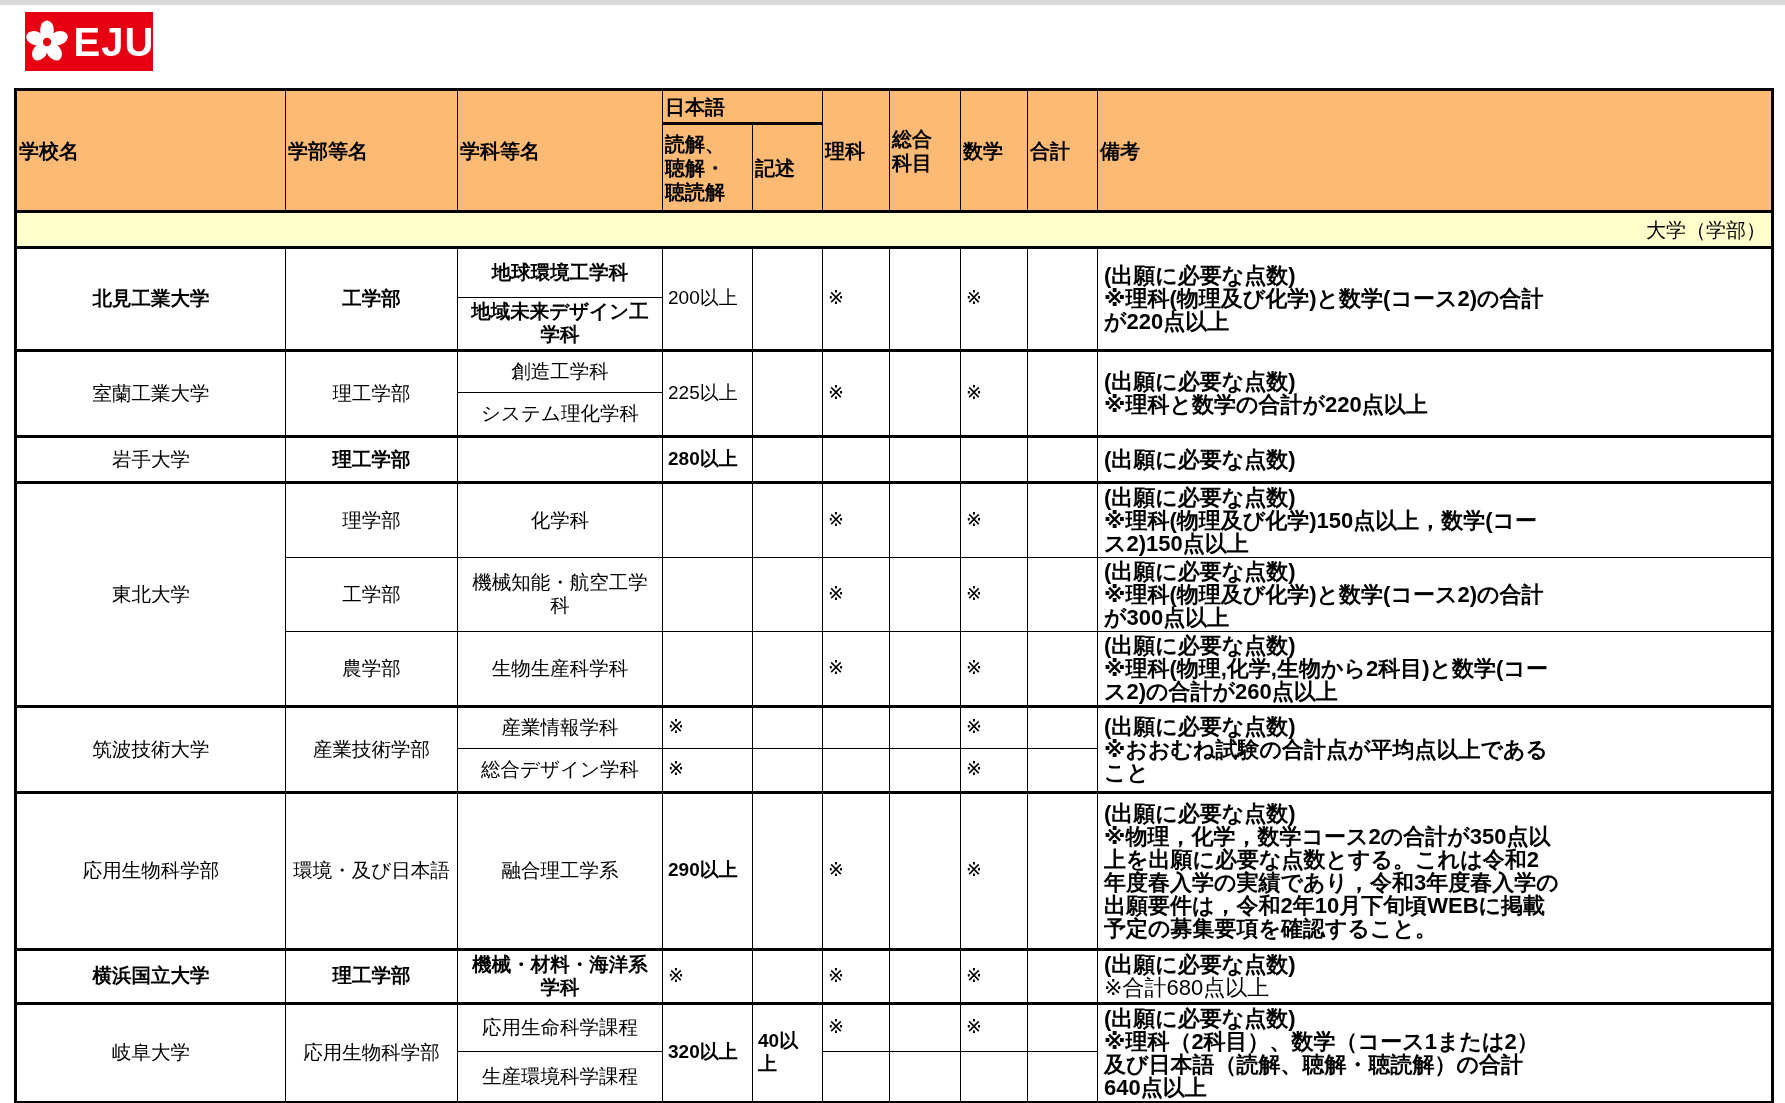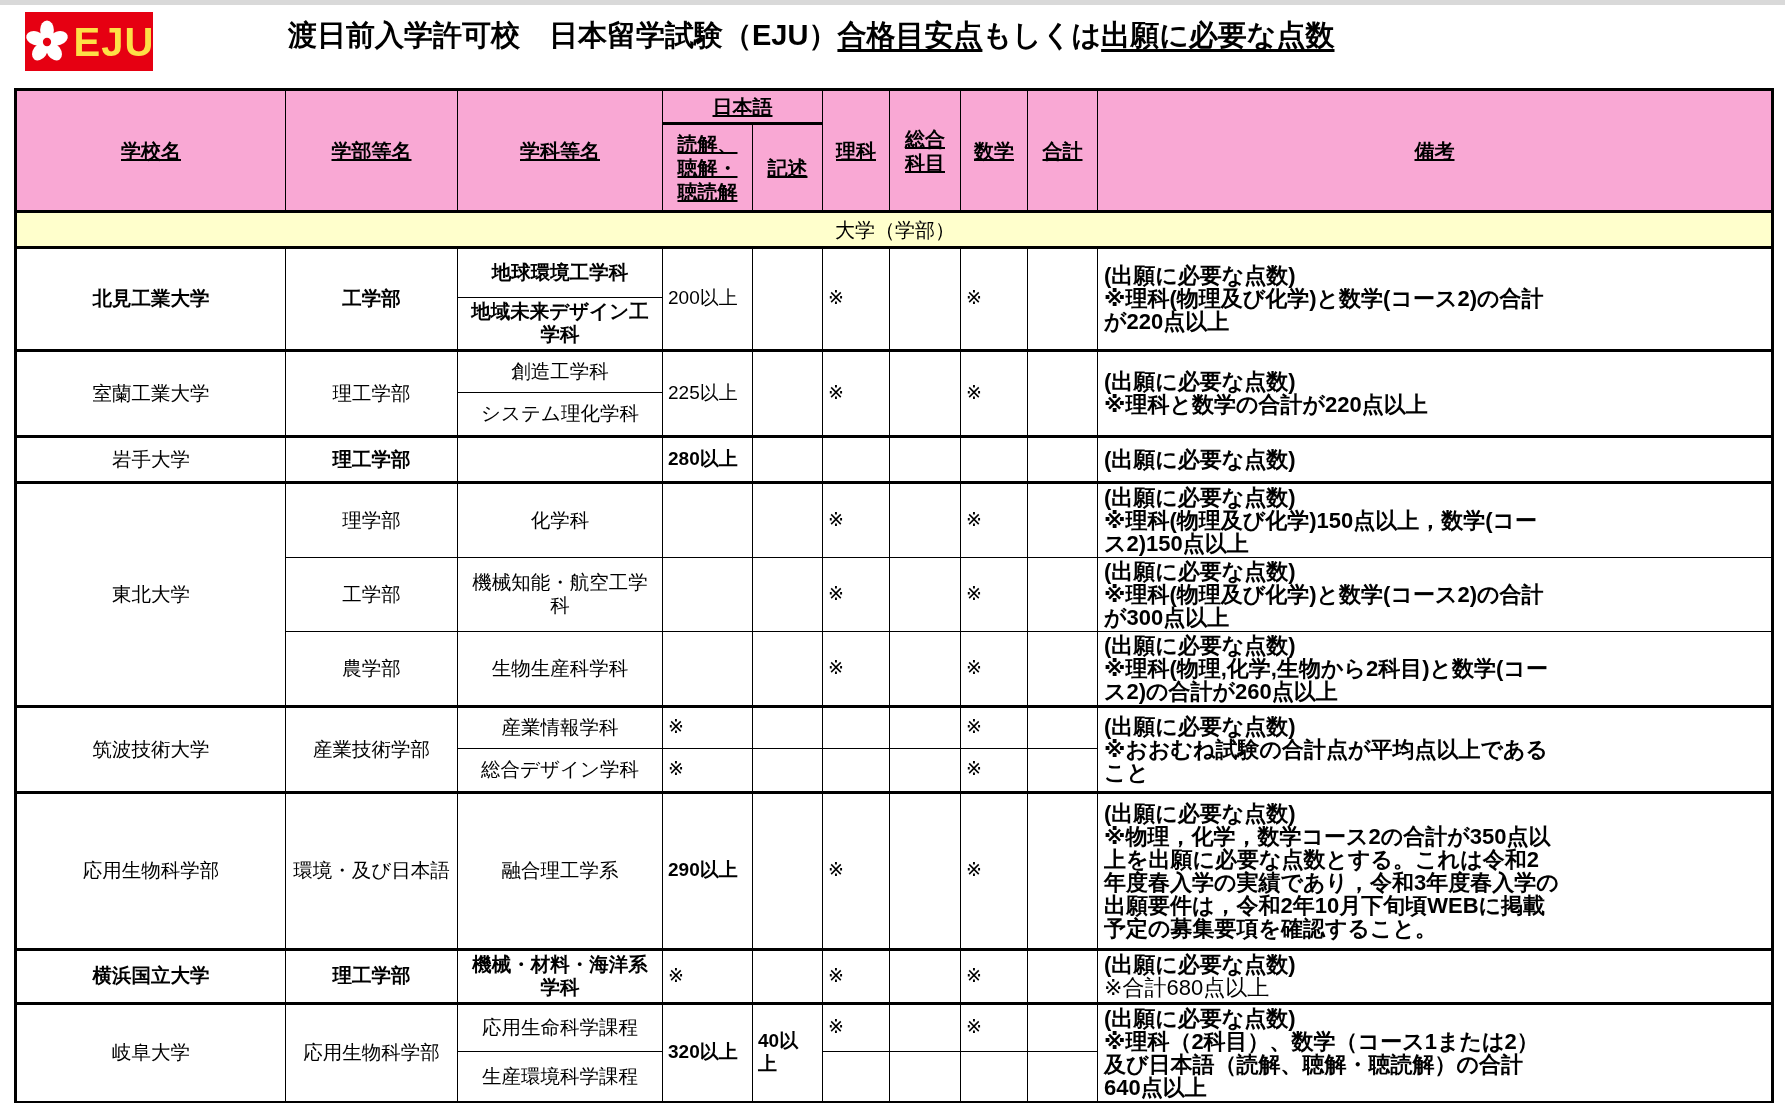--- a/index.html
+++ b/index.html
@@ -3,35 +3,35 @@
 <meta charset="utf-8">
 <style>
   html,body{margin:0;padding:0;background:#ffffff;}
   .page{position:relative;width:1785px;height:1103px;background:#fff;overflow:hidden;
         font-family:"Liberation Sans","DejaVu Sans",sans-serif;color:#000;}
   .top-strip{position:absolute;top:0;left:0;width:1785px;height:5px;background:#d9d9d9;}
   
   .logo{position:absolute;left:25px;top:12px;width:128px;height:59px;background:#e60012;
         display:flex;align-items:center;justify-content:center;gap:4px;}
   .logo svg{width:46px;height:46px;flex:0 0 auto;}
-  .logo-text{color:#fde047;font-size:40px;font-weight:800;letter-spacing:1px;line-height:1;}
+  .logo-text{color:#ffffff;font-size:40px;font-weight:800;letter-spacing:1px;line-height:1;}
   .title{position:absolute;left:288px;top:16px;margin:0;font-size:29px;font-weight:bold;
          white-space:nowrap;letter-spacing:0;}
   .title .u{text-decoration:underline;text-decoration-thickness:2.5px;text-underline-offset:4px;}
   
   table.t{position:absolute;left:14px;top:88px;border-collapse:collapse;table-layout:fixed;
           width:1757px;border:3px solid #000;}
   .t th,.t td{border:1.5px solid #000;padding:2px 5px;vertical-align:middle;
               font-size:19.5px;line-height:1.2;overflow:hidden;}
-  .t thead th{background:#f9a8d4;font-weight:bold;text-align:center;padding:2px 2px;
-              border-bottom:3px solid #000;font-size:20px;text-decoration:underline;}
+  .t thead th{background:#fdba74;font-weight:bold;text-align:left;padding:2px 2px;
+              border-bottom:3px solid #000;font-size:20px;}
   .pre{white-space:pre-line;}
   .sub-jp{font-size:19px;}
   tr.section-row td{background:#ffffcc;border-top:3px solid #000;border-bottom:3px solid #000;
-                    text-align:center;padding-left:7px;font-size:20px;}
+                    text-align:right;padding-left:7px;font-size:20px;}
   tr.blk>td{border-top:3px solid #000;}
   td.name{text-align:center;}
   td.score{text-align:left;padding-left:5px;font-size:19px;}
   td.remarks{text-align:left;padding:2px 6px;font-size:22px;line-height:23px;vertical-align:middle;}
   .rwrap{width:455px;}
   .b{font-weight:bold;}
   .rl{font-weight:bold;}
   .rd{font-weight:bold;}
   .rd.b{font-weight:normal;}
 </style>
@@ -48,21 +48,20 @@
         <ellipse cx="50" cy="24" rx="15" ry="21" transform="rotate(72 50 50)"></ellipse>
         <ellipse cx="50" cy="24" rx="15" ry="21" transform="rotate(144 50 50)"></ellipse>
         <ellipse cx="50" cy="24" rx="15" ry="21" transform="rotate(216 50 50)"></ellipse>
         <ellipse cx="50" cy="24" rx="15" ry="21" transform="rotate(288 50 50)"></ellipse>
       </g>
       <circle cx="50" cy="50" r="9" fill="#e60012"></circle>
     </svg>
     <span class="logo-text">EJU</span>
   </div>
 
-  <h1 class="title"><span>渡日前入学許可校　日本留学試験（EJU）</span><span class="u">合格目安点</span><span>もしくは</span><span class="u">出願に必要な点数</span></h1>
 
   <table class="t">
     <colgroup>
       <col style="width:270px">
         <col style="width:172px">
         <col style="width:205px">
       <col style="width:90px">
         <col style="width:70px">
         <col style="width:67px">
       <col style="width:71px">

